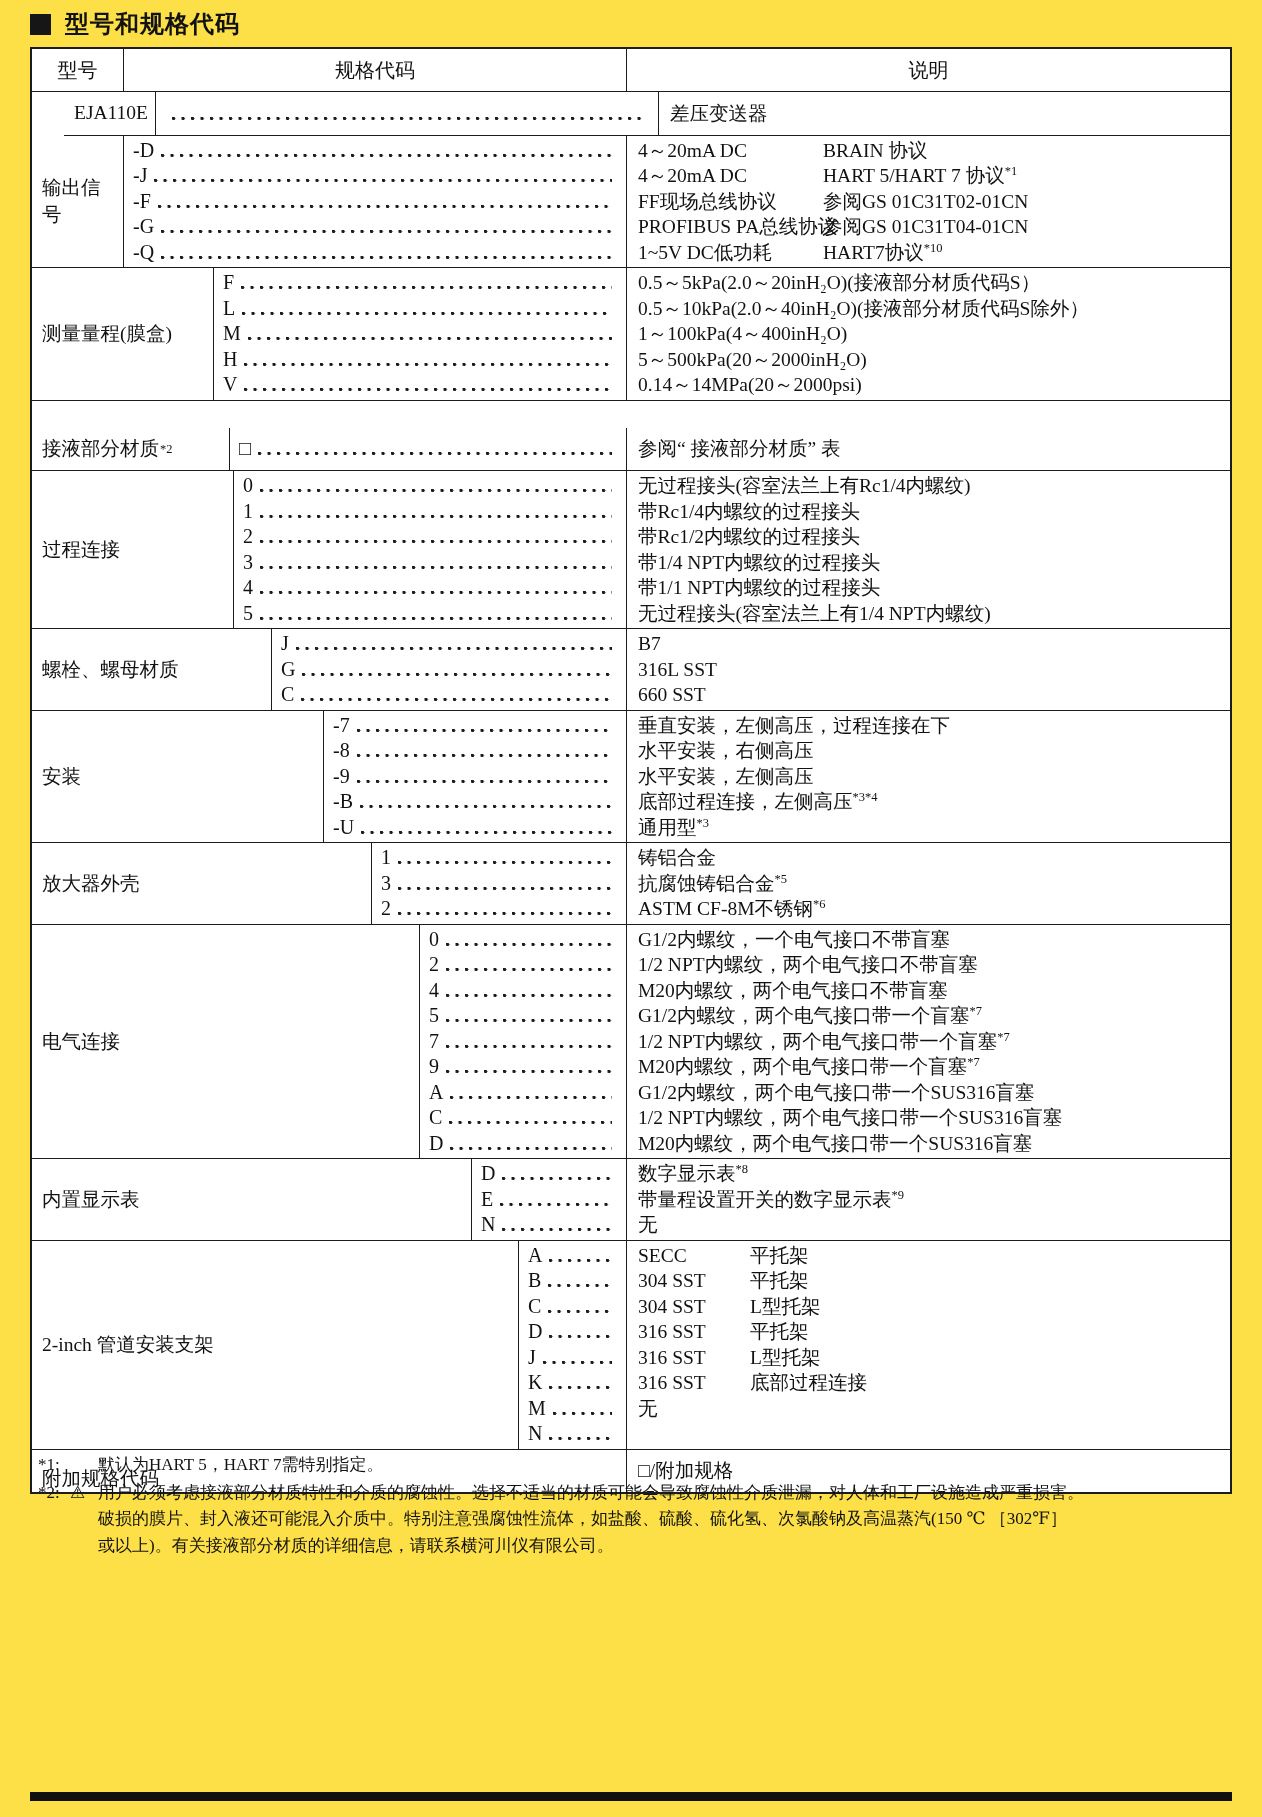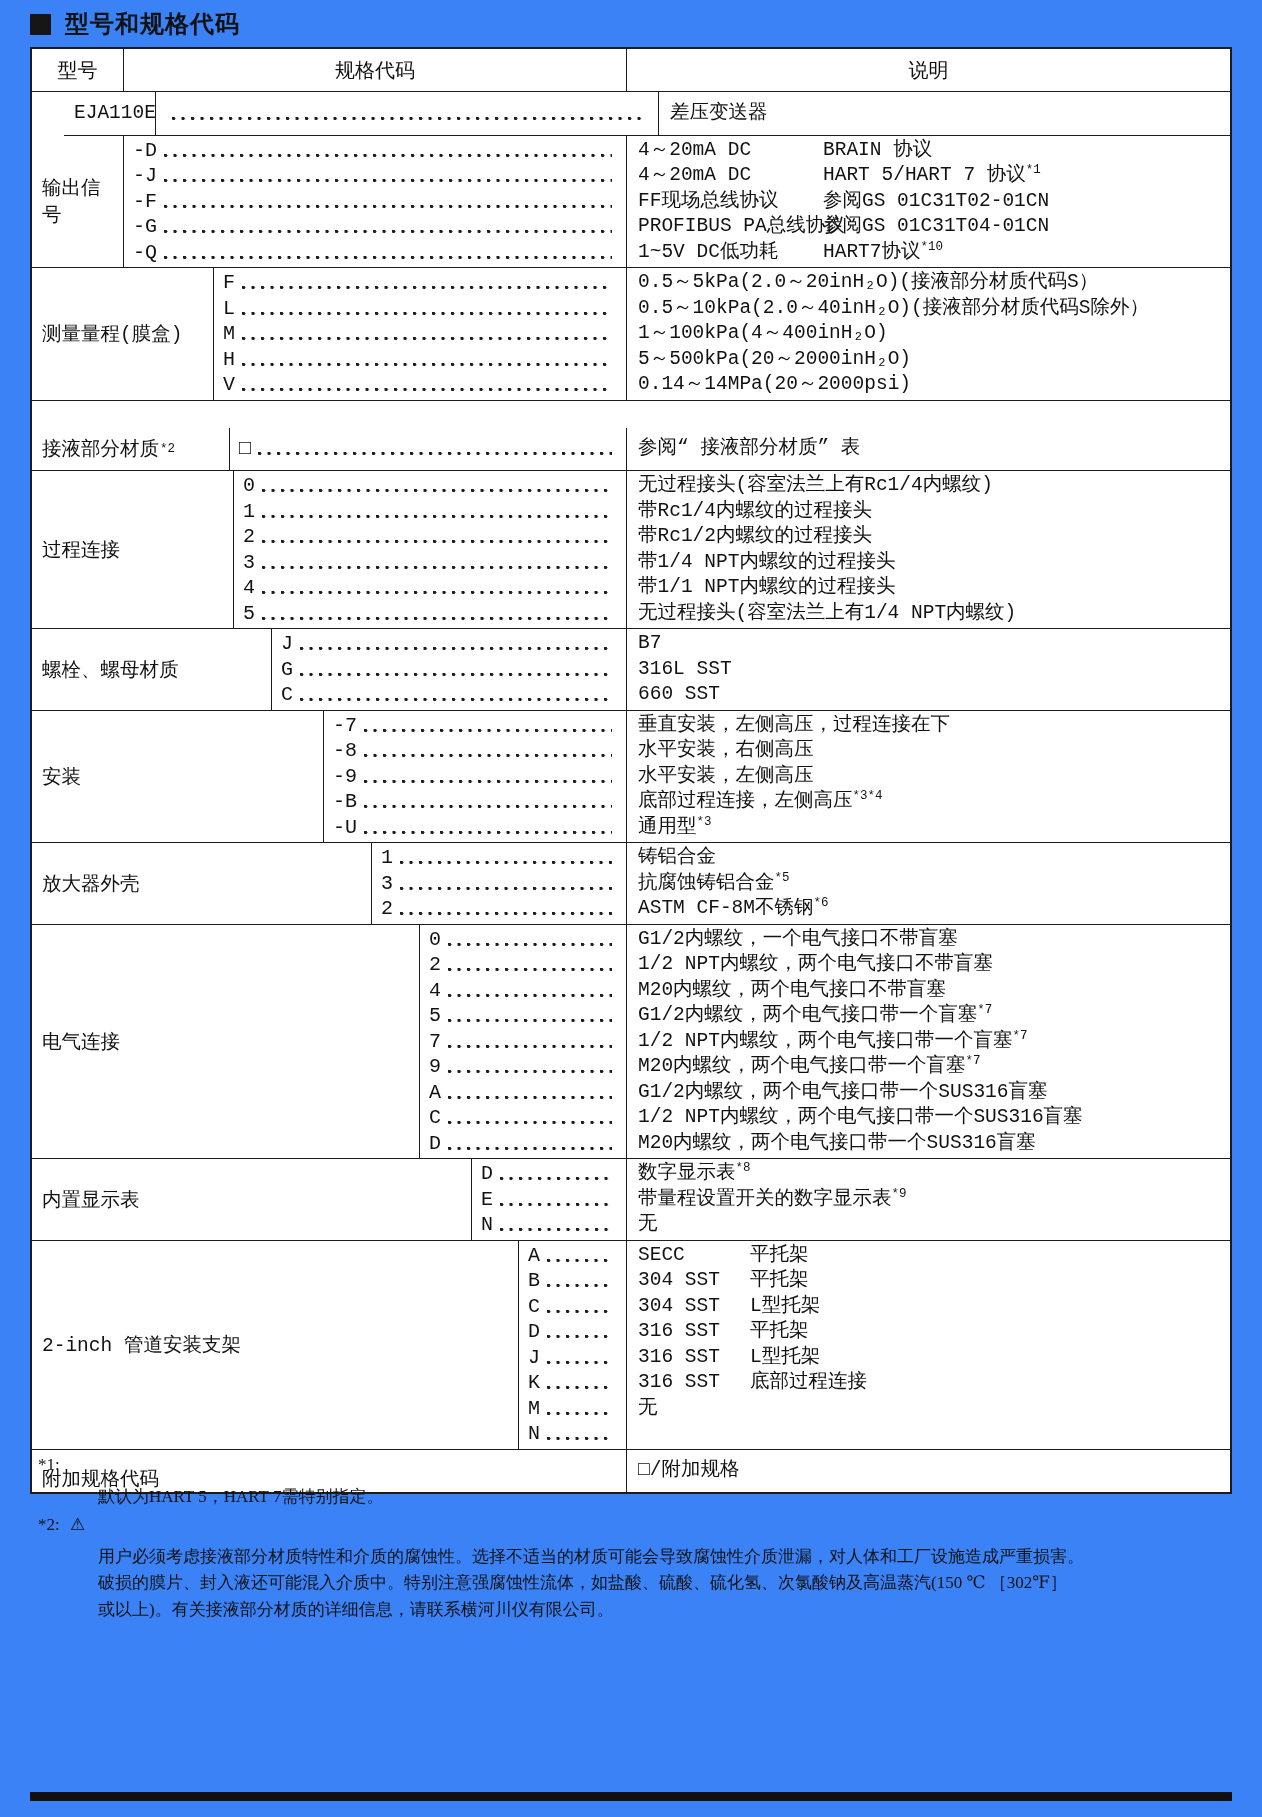--- a/index.html
+++ b/index.html
@@ -1,38 +1,37 @@
 <!DOCTYPE html>
 <html><head>
 <meta charset="utf-8">
 <style>
   html,body{margin:0;padding:0;background:#fff;}
   .page{
     position:relative;
     width:1262px;height:1817px;
-    background:#3b82f6;
+    background:#fde047;
     color:#121212;
     font-family:"Liberation Serif","DejaVu Serif",serif;
     overflow:hidden;
   }
   .doc-title{
     position:absolute;left:30px;top:8px;
     font-size:24px;font-weight:bold;
     letter-spacing:1px;
     display:flex;align-items:center;gap:14px;
   }
   .title-bullet{
     width:21px;height:21px;background:#161616;display:inline-block;
   }
   .spec-table{
     position:absolute;left:30px;top:47px;width:1202px;
     border:2px solid #1c1c1c;
     box-sizing:border-box;
     background:#fff;
-    font-family:Liberation Mono, monospace;
   }
   .thead{
     display:grid;grid-template-columns:92px 503px 1fr;
     border-bottom:1.5px solid #1c1c1c;
   }
   .thead .hcell{
     font-size:20px;text-align:center;
     padding:8px 0 7px 0;
   }
   .thead .hcell.b{border-right:1.5px solid #1c1c1c;}
@@ -64,21 +63,21 @@
   .dmain{display:inline-block;vertical-align:top;}
   sup{font-size:12.5px;line-height:0;vertical-align:super;letter-spacing:0;}
   .label-sup{margin-left:1px;}
   .footnotes{
     position:absolute;left:38px;top:1452px;width:1186px;
     font-size:17px;line-height:26.5px;
   }
   .fn{display:flex;align-items:flex-start;margin-bottom:1px;}
   .fn-marker{width:32px;flex:none;}
   .fn-warn{width:28px;flex:none;font-size:17px;}
-  .fn-text{flex:1;margin-top:32px;}
+  .fn-text{flex:1;}
   .bottom-rule{
     position:absolute;left:30px;top:1792px;width:1202px;height:9px;background:#101010;
   }
 </style>
 </head>
 <body>
 
 <div class="page">
 
   <div class="doc-title">

